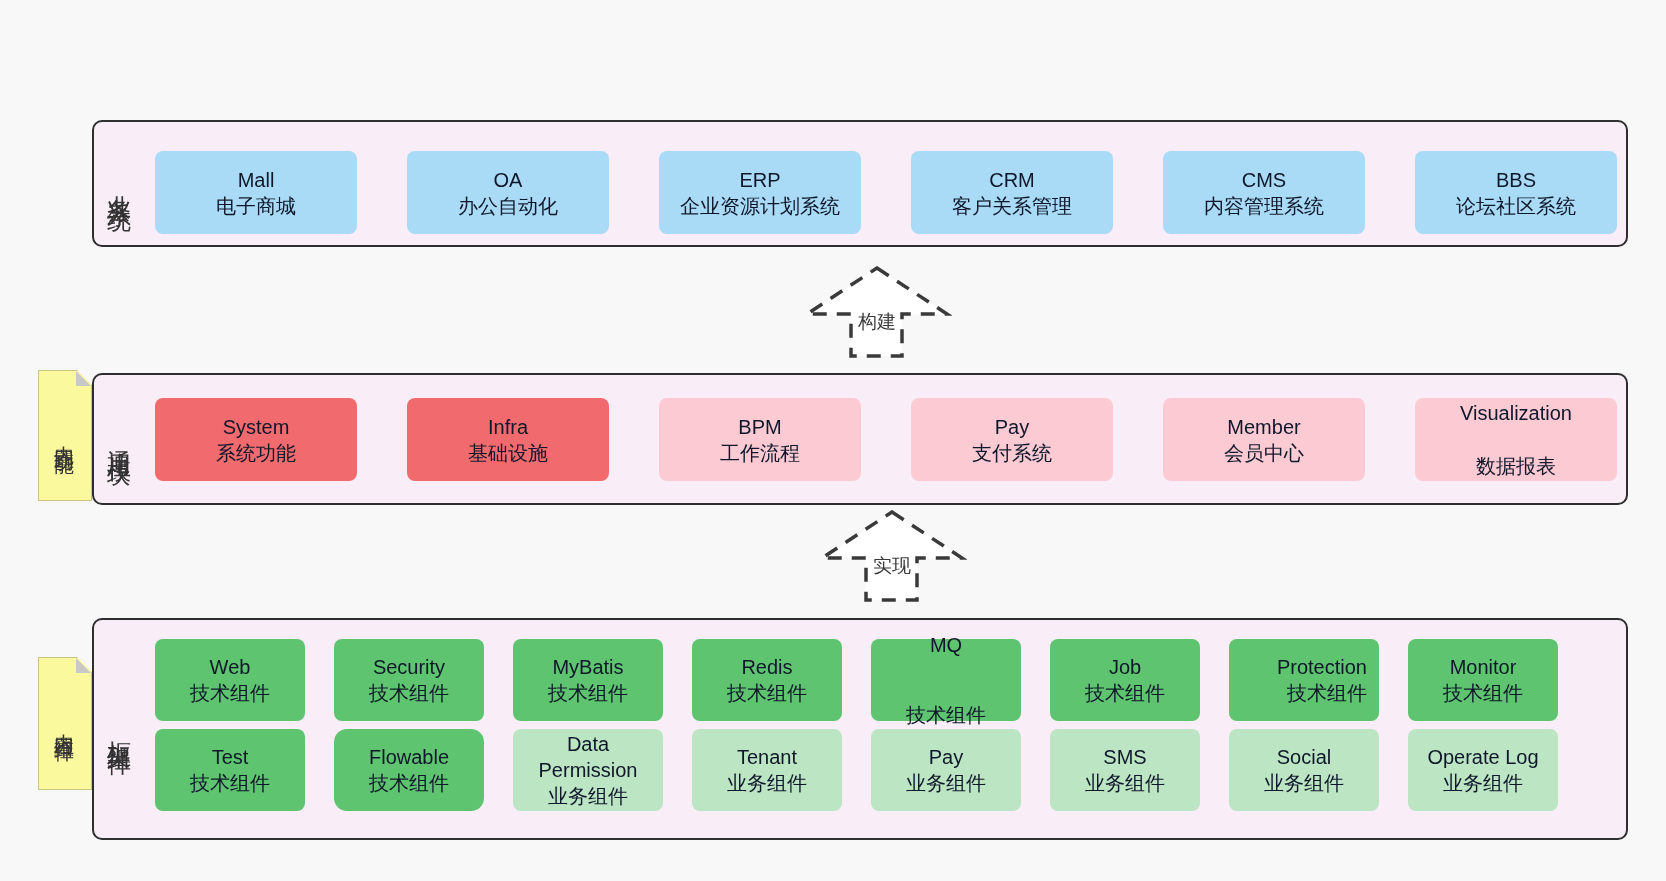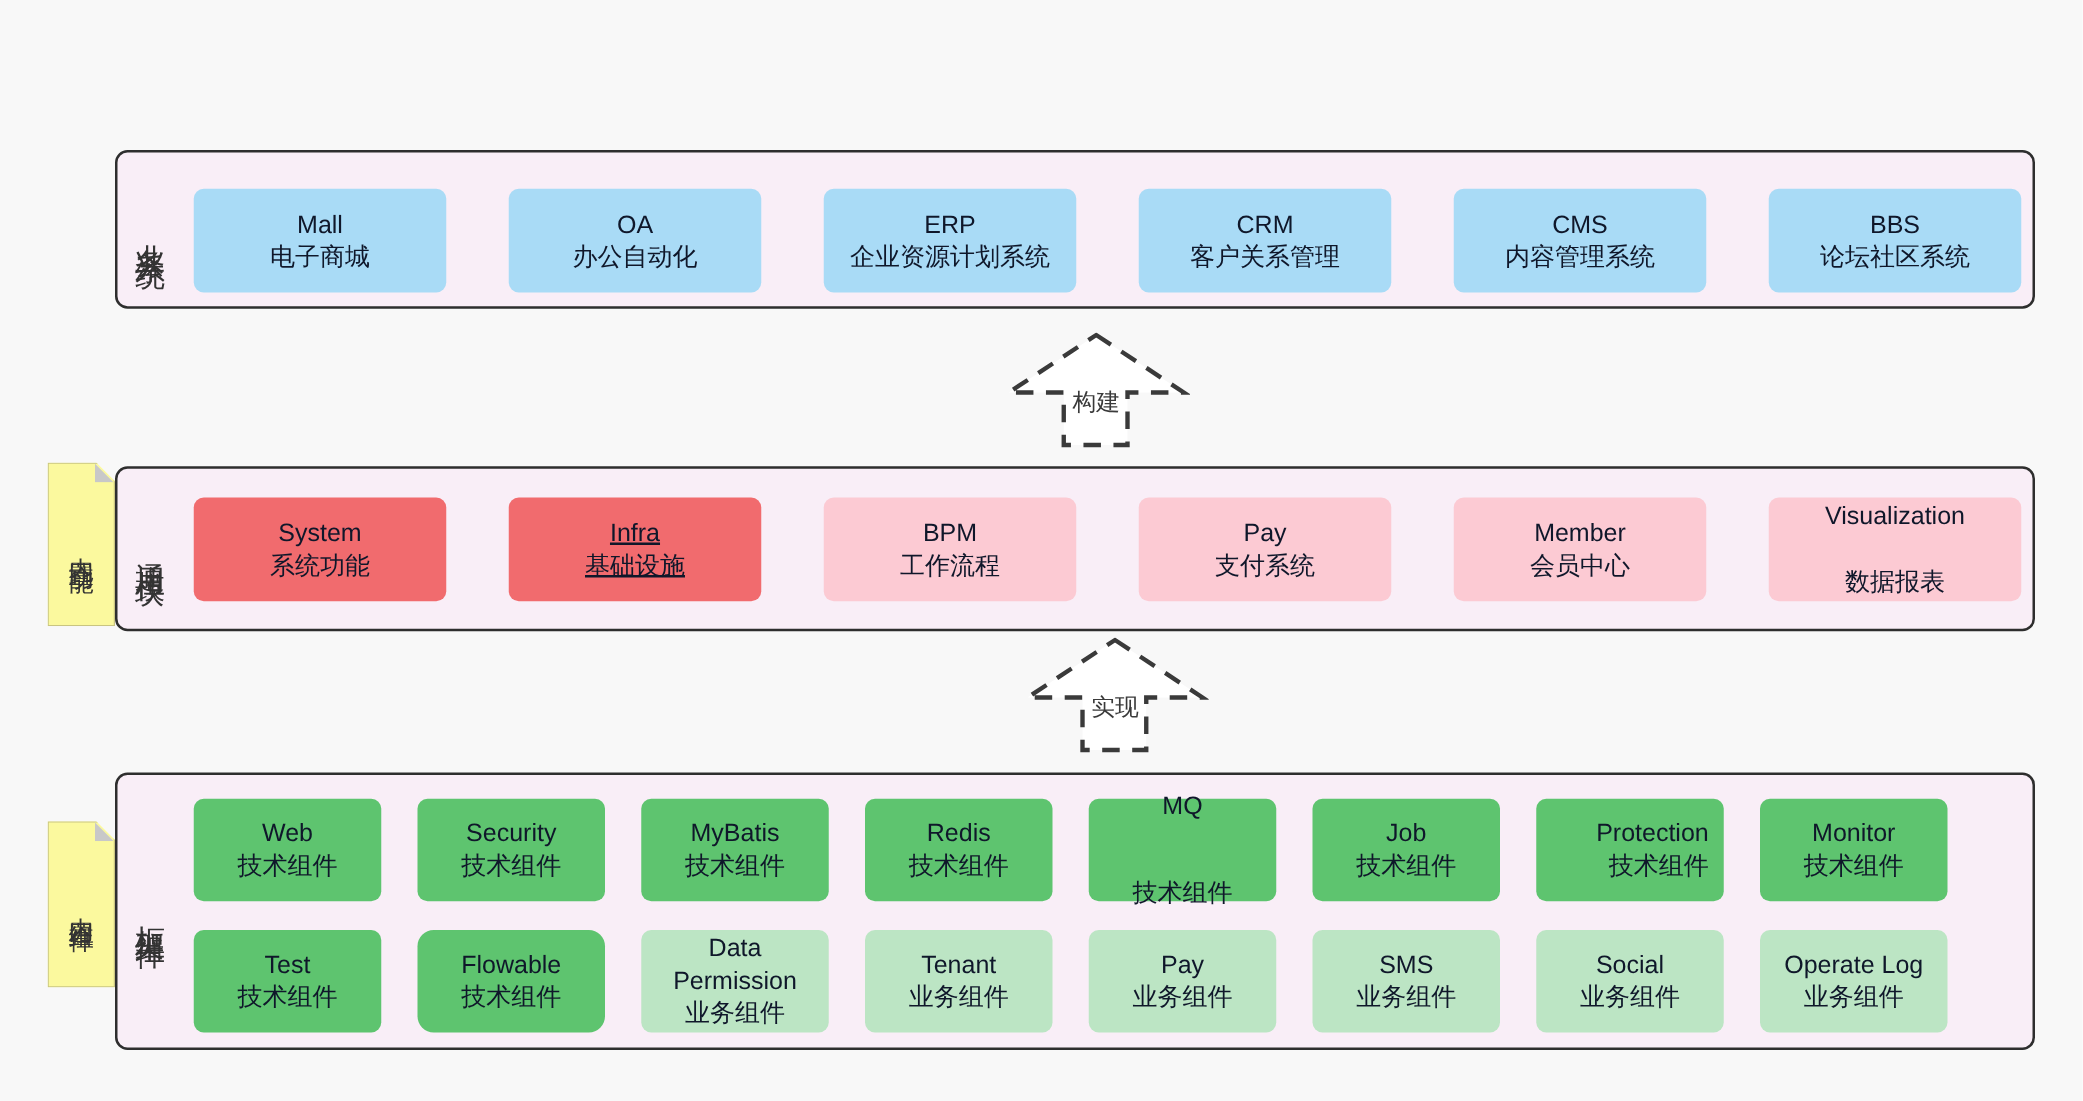--- a/index.html
+++ b/index.html
@@ -20,21 +20,21 @@
     writing-mode:vertical-rl; text-orientation:upright;
     font-size:24px; letter-spacing:4px; color:#333; white-space:nowrap;
   }
 
   .box-row { position:absolute; left:61px; display:flex; }
   .row-6 { gap:50px; }
   .row-8 { gap:29px; }
   .row-b1 { top:29px; }
   .row-b2 { top:23px; }
   .row-b3a { top:19px; }
-  .row-b3b { top:124px; }
+  .row-b3b { top:109px; }
 
   .box {
     border-radius:8px; display:flex; flex-direction:column;
     align-items:center; justify-content:center; text-align:center;
     color:#0f172a; box-sizing:border-box; padding:2px 12px;
   }
   .box-w { width:202px; height:83px; }
   .box-n { width:150px; height:82px; }
   .box .t1, .box .t2 { font-size:20px; line-height:26px; }
 
@@ -113,21 +113,21 @@
     <div class="sticky-text">内置功能</div>
   </div>
 
   <div class="band band-b2">
     <div class="band-label">通用模块</div>
     <div class="box-row row-6 row-b2">
         <div class="box box-w" style="background: rgb(241, 107, 110);">
           <div class="t1">System</div>
           <div class="t2">系统功能</div>
         </div>
-        <div class="box box-w" style="background: rgb(241, 107, 110); text-decoration: underline;">
+        <div class="box box-w" style="background: rgb(241, 107, 110);">
           <div class="t1">Infra</div>
           <div class="t2">基础设施</div>
         </div>
         <div class="box box-w" style="background: rgb(252, 202, 211);">
           <div class="t1">BPM</div>
           <div class="t2">工作流程</div>
         </div>
         <div class="box box-w" style="background: rgb(252, 202, 211);">
           <div class="t1">Pay</div>
           <div class="t2">支付系统</div>

